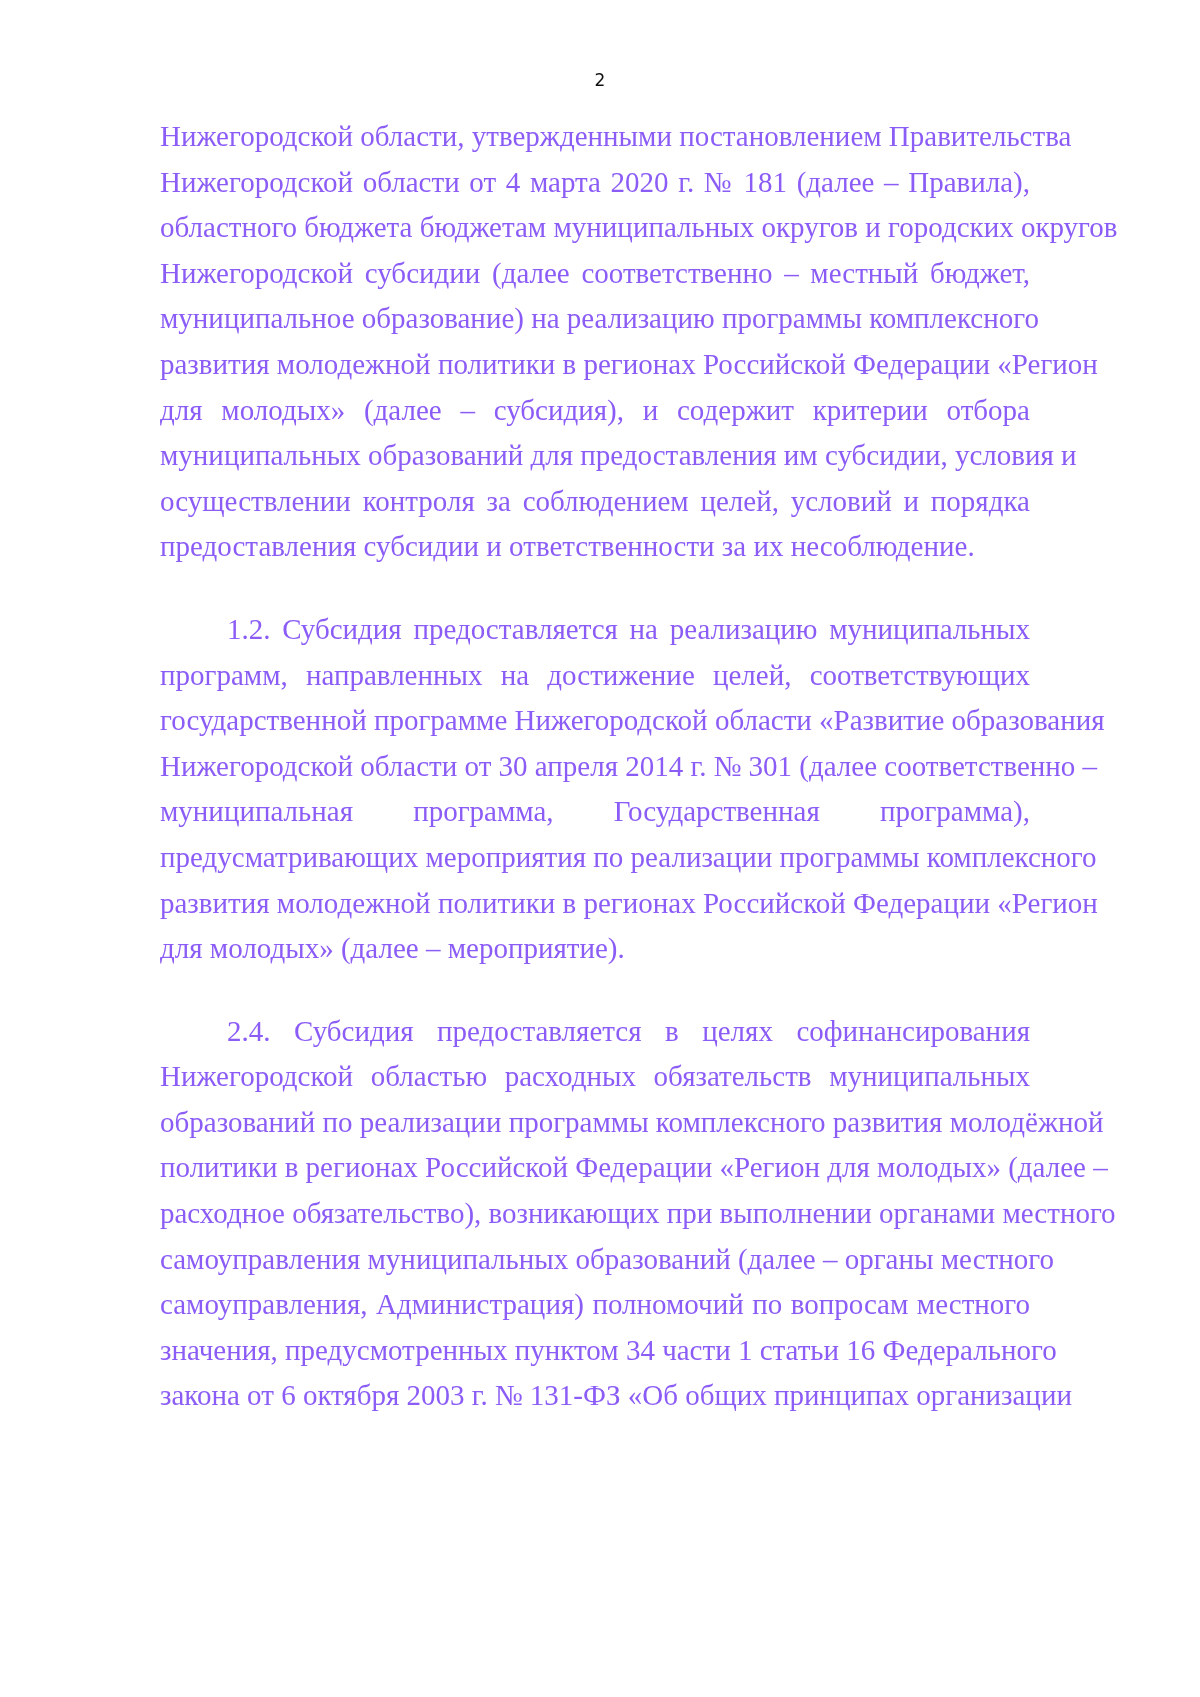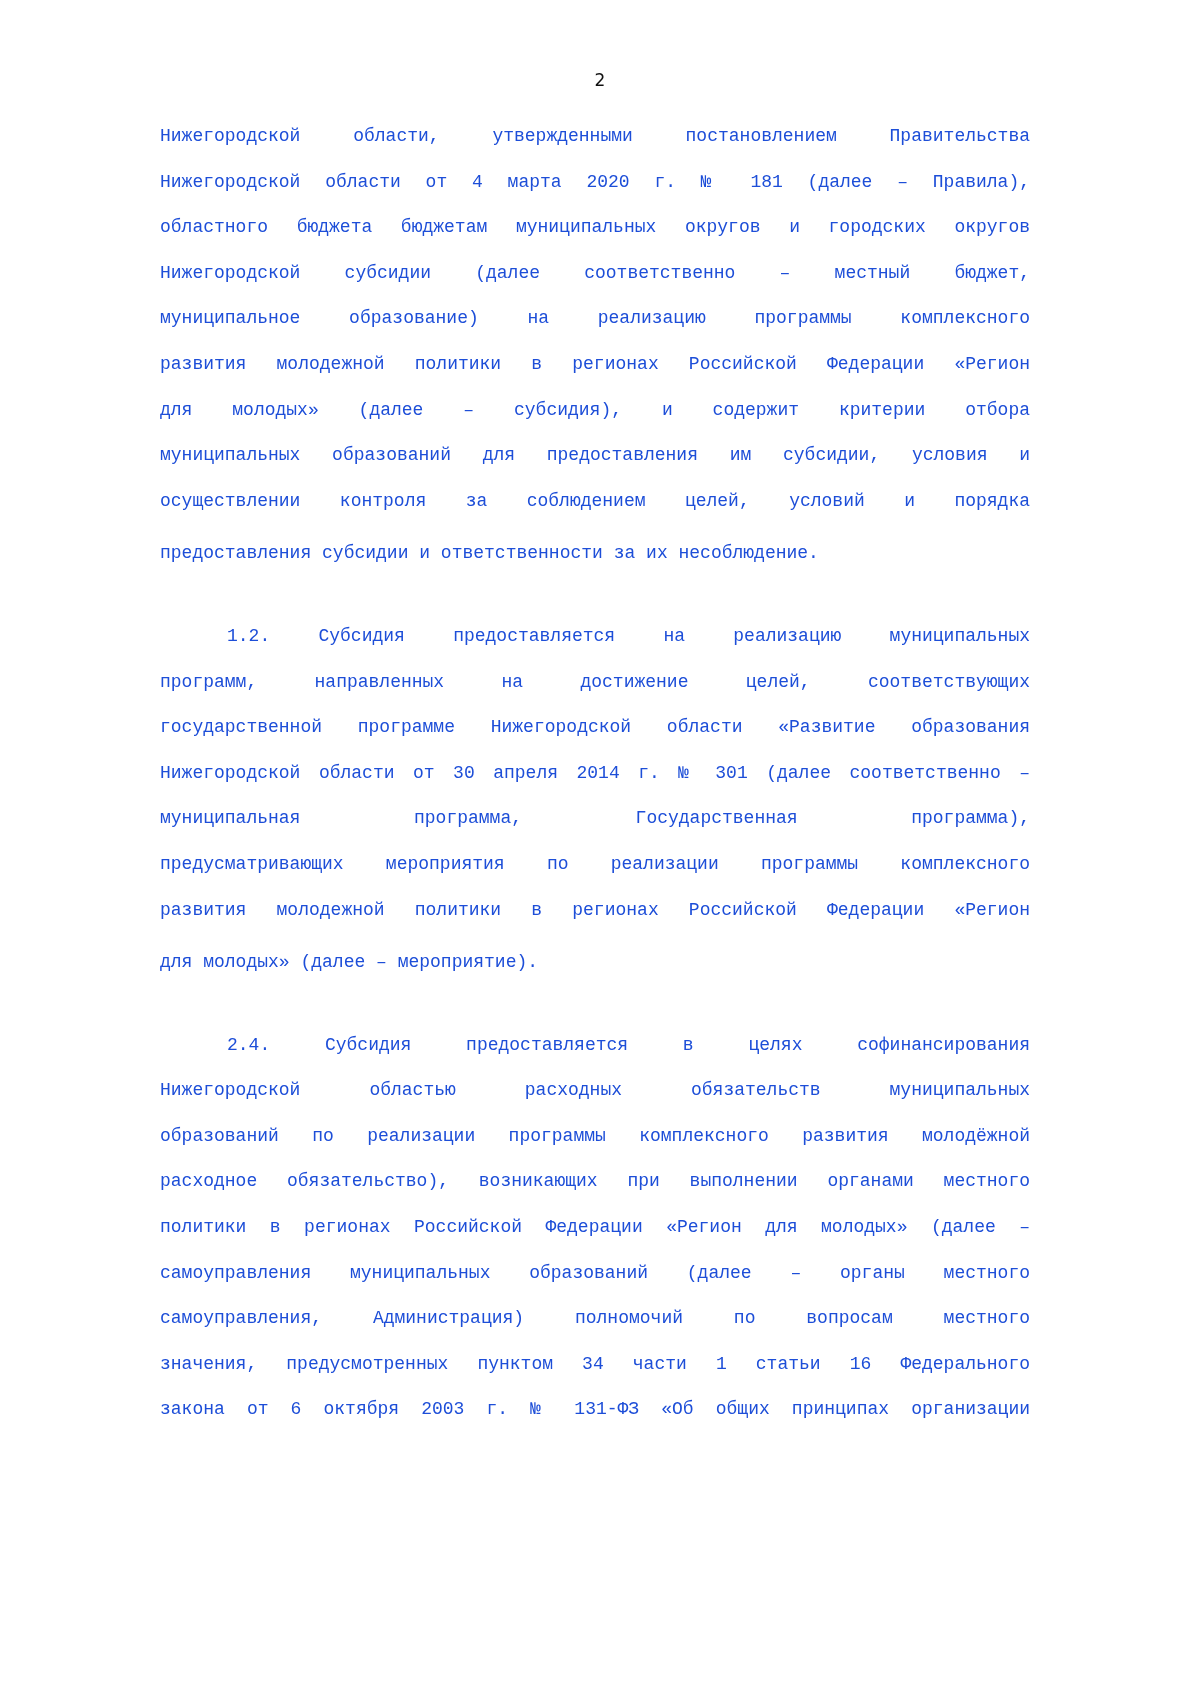--- a/index.html
+++ b/index.html
@@ -30,35 +30,34 @@
       font-family: "DejaVu Sans", sans-serif;
       font-size: 17px;
       color: #111111;
       line-height: 20px;
     }
     .body-text {
       position: absolute;
       left: 160px;
       top: 114px;
       width: 870px;
-      font-family: Liberation Mono, monospace;
-      font-size: 18px;
-      color: #1d4ed8;
+      font-family: Liberation Serif, serif;
+      font-size: 29px;
+      color: #8b5cf6;
     }
     .line {
       height: 45.6px;
       line-height: 45.6px;
       white-space: nowrap;
       text-align: justify;
       text-align-last: justify;
       overflow: visible;
     }
     .line.last {
       text-align-last: left;
-      margin-top: 7px;
     }
     .line.indent {
       padding-left: 67px;
       margin-top: 37px;
     }
   </style>
 </head>
 <body>
 
 <div class="page">
@@ -88,22 +87,22 @@
       <div class="line">муниципальная программа, Государственная программа),</div>
       <div class="line">предусматривающих мероприятия по реализации программы комплексного</div>
       <div class="line">развития молодежной политики в регионах Российской Федерации «Регион</div>
       <div class="line last">для молодых» (далее – мероприятие).</div>
     </div>
 
     <div class="paragraph">
       <div class="line indent">2.4. Субсидия предоставляется в целях софинансирования</div>
       <div class="line">Нижегородской областью расходных обязательств муниципальных</div>
       <div class="line">образований по реализации программы комплексного развития молодёжной</div>
+      <div class="line">политики в регионах Российской Федерации «Регион для молодых» (далее –</div>
       <div class="line">расходное обязательство), возникающих при выполнении органами местного</div>
-      <div class="line">политики в регионах Российской Федерации «Регион для молодых» (далее –</div>
       <div class="line">самоуправления муниципальных образований (далее – органы местного</div>
       <div class="line">самоуправления, Администрация) полномочий по вопросам местного</div>
       <div class="line">значения, предусмотренных пунктом 34 части 1 статьи 16 Федерального</div>
       <div class="line">закона от 6 октября 2003 г. № 131-ФЗ «Об общих принципах организации</div>
     </div>
 
   </div>
 </div>
 
 </body></html>

